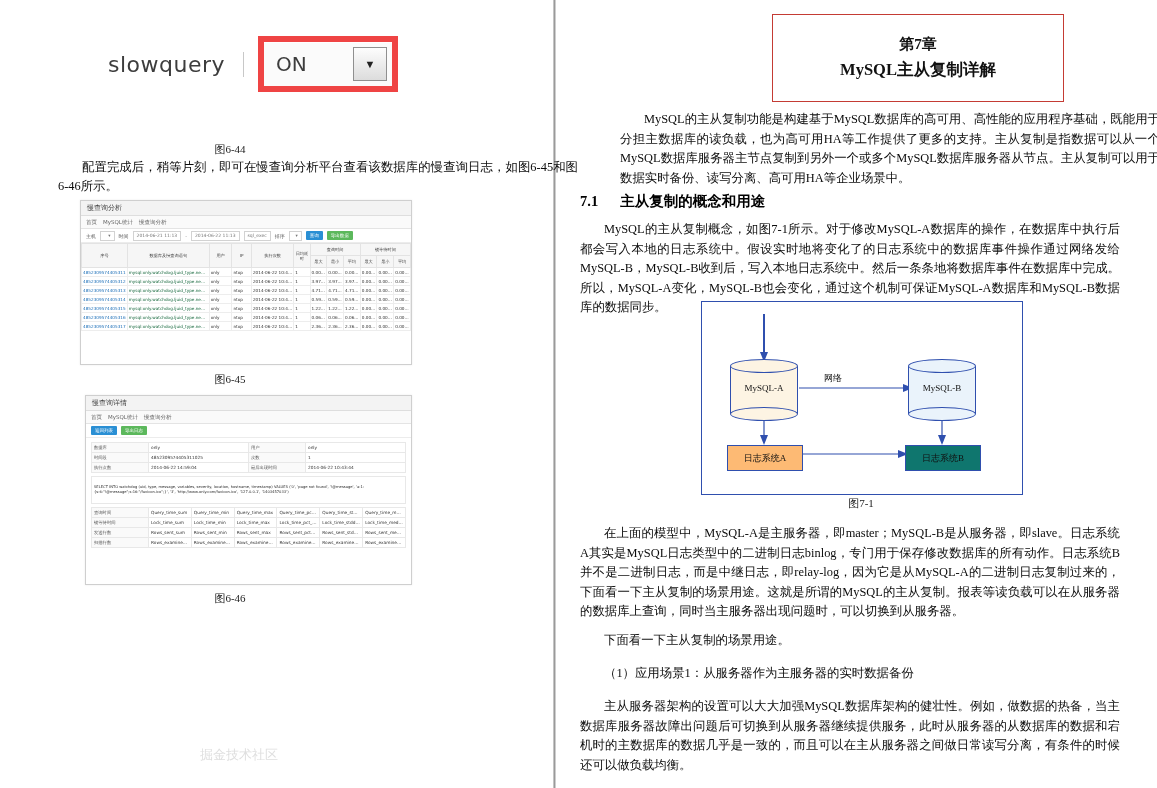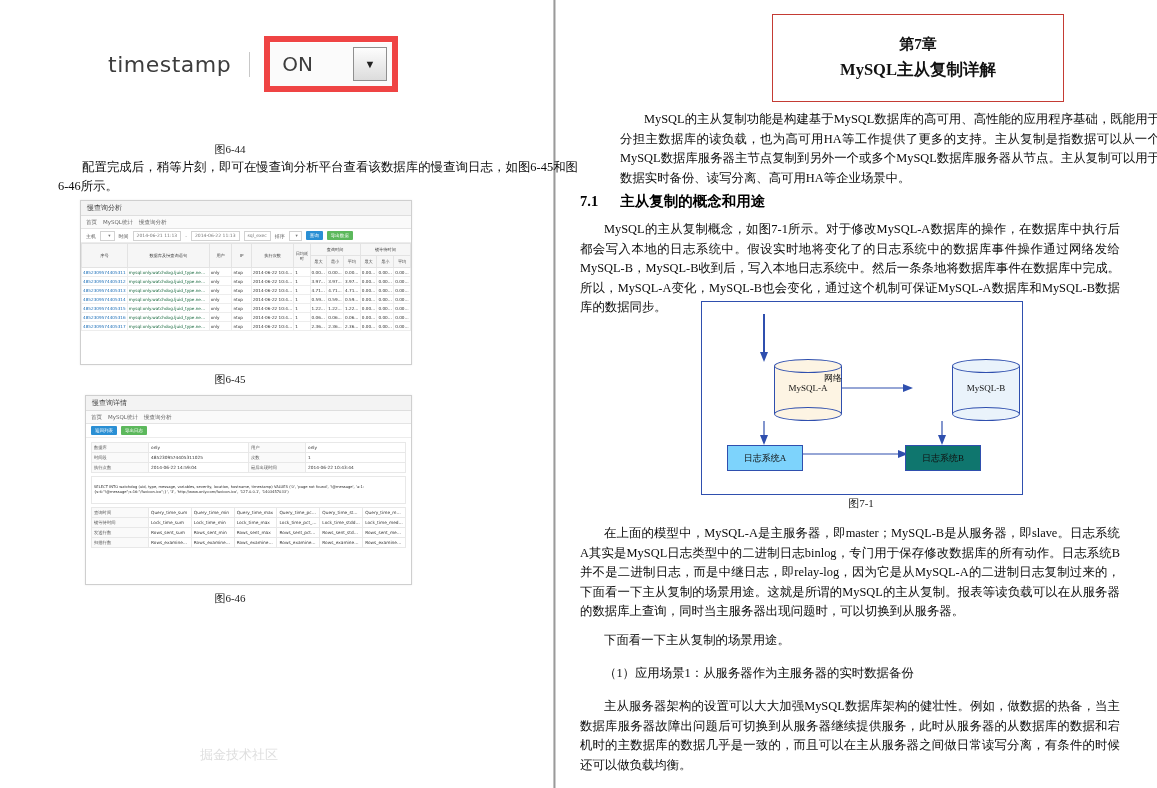--- a/index.html
+++ b/index.html
@@ -284,21 +284,20 @@
     top: 301px;
     width: 320px;
     height: 192px;
     border: 1px solid #2f4fae;
     background: #fff;
   }
   .db-cyl {
     position: absolute;
     width: 68px;
     height: 62px;
-    margin-left: 44px;
   }
   .db-cyl .top {
     position: absolute;
     left: 0; top: 0;
     width: 68px; height: 14px;
     border: 1.2px solid #2f4fae;
     border-radius: 50%;
     background: #fdf4e3;
     box-sizing: border-box;
   }
@@ -329,21 +328,21 @@
     font-family: "Liberation Serif", serif;
     font-size: 9px;
     color: #111;
     z-index: 3;
   }
   .log-box {
     position: absolute;
     width: 74px;
     height: 24px;
     border: 1.2px solid #2f4fae;
-    background: #7dd3fc;
+    background: #fdba74;
     display: flex;
     align-items: center;
     justify-content: center;
     font-family: "Liberation Serif", serif;
     font-size: 9px;
     color: #111;
   }
   .log-box.blue { background: #0f766e; }
   .diag-label {
     position: absolute;
@@ -365,21 +364,21 @@
 </head>
 <body>
 
 <div class="page">
 
   <div class="spine"></div>
 
   <div class="left-col">
 
     <div class="fig644">
-      <div class="label">timestamp</div>
+      <div class="label">slowquery</div>
       <div class="selbox">
         <span class="val">ON</span>
         <span class="arrow">▼</span>
       </div>
     </div>
     <div class="caption cap644">图6-44</div>
 
     <div class="body-text para-left">配置完成后，稍等片刻，即可在慢查询分析平台查看该数据库的慢查询日志，如图6-45和图6-46所示。</div>
 
     <div class="shot shot645">

